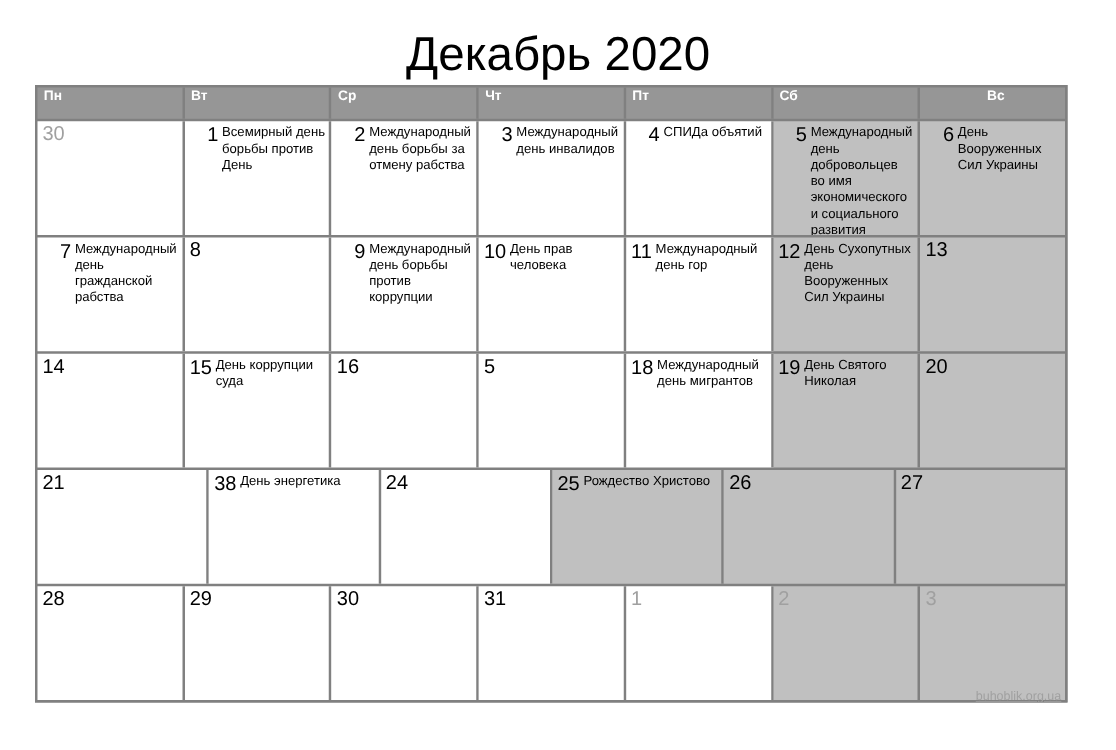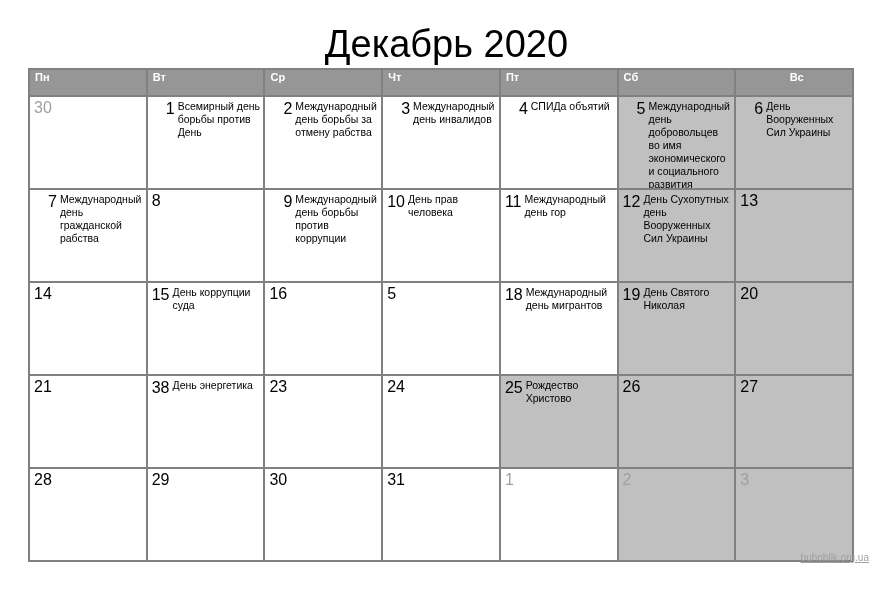--- a/index.html
+++ b/index.html
@@ -11,21 +11,21 @@
   .head-cell:last-child { border-right:none;text-align:center; }
   .week { display:flex; height:91px; border-top:2px solid #808080; }
   .cell { flex:1; background:#fff; border-right:2px solid #808080; position:relative; box-sizing:border-box; display:flex; align-items:flex-start; padding:2px 2px 0 4px; overflow:hidden; }
   .cell:last-child { border-right:none; }
   .cell.weekend { background:#c0c0c0; }
   .daynum { font-size:16px; line-height:18px; min-width:0; }
   .cell.has-event .daynum { flex:0 0 auto; padding-left:14px; padding-right:3px; padding-top:1px; }
   .cell.has-event.two .daynum { padding-left:0; }
   .cell.other .daynum { color:#a0a0a0; }
   .event { font-size:10.5px; line-height:13px; padding-top:1px; }
-  .footer { position:absolute; right:24px; top:552px; font-size:10px; color:#a0a0a0; text-decoration:underline; }
+  .footer { position:absolute; right:44px; top:552px; font-size:10px; color:#a0a0a0; text-decoration:underline; }
 </style>
 </head>
 <body>
 
 <div class="title">Декабрь 2020</div>
 
 <div class="grid">
   <div class="head-row">
     <div class="head-cell">Пн</div>
     <div class="head-cell">Вт</div>
@@ -121,23 +121,20 @@
       </div>
       <div class="week">
         <div class="cell">
           <span class="daynum">21</span>
         </div>
         <div class="cell has-event two">
           <span class="daynum">38</span>
           <span class="event">День энергетика</span>
         </div>
         <div class="cell">
-          <span class="daynum">23</span>
-        </div>
-        <div class="cell">
           <span class="daynum">24</span>
         </div>
         <div class="cell weekend has-event two">
           <span class="daynum">25</span>
           <span class="event">Рождество Христово</span>
         </div>
         <div class="cell weekend">
           <span class="daynum">26</span>
         </div>
         <div class="cell weekend">

